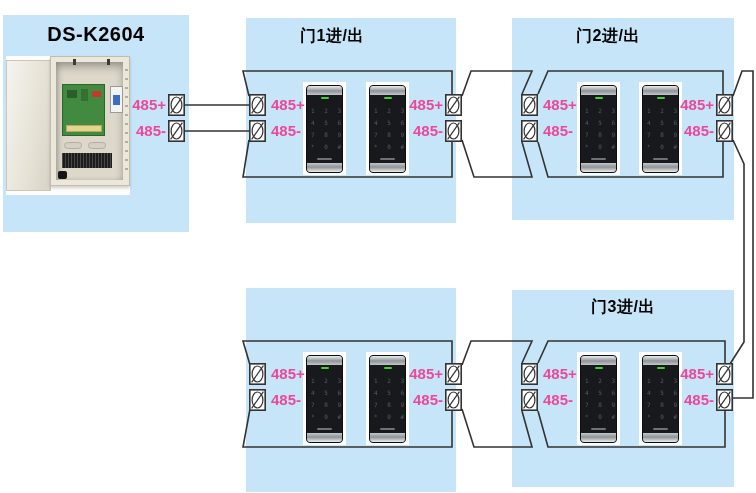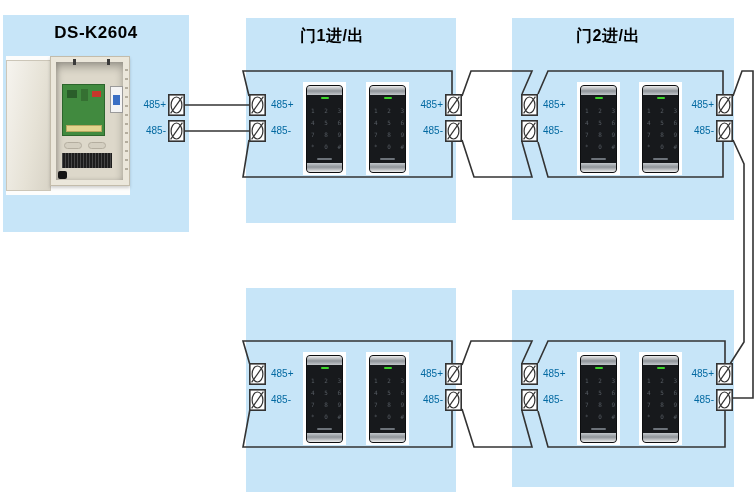--- a/index.html
+++ b/index.html
@@ -1,21 +1,21 @@
 <!DOCTYPE html>
 <html><head>
 <meta charset="utf-8">
 <style>
   html,body{margin:0;padding:0;background:#fff;}
   .stage{position:relative;width:756px;height:493px;background:#ffffff;overflow:hidden;
          font-family:"Liberation Sans","DejaVu Sans",sans-serif;}
   .panel{position:absolute;background:#c7e5f8;}
   .panel-title{position:absolute;text-align:center;font-size:16px;font-weight:600;color:#000;
                letter-spacing:0.5px;white-space:nowrap;}
-  .tlabel{position:absolute;font-size:10px;font-weight:400;color:#0369a1;line-height:20px;
+  .tlabel{position:absolute;font-size:15px;font-weight:700;color:#ec4899;line-height:20px;
           white-space:nowrap;width:40px;}
   .tlabel.alignr{text-align:right;}
   svg.wires{position:absolute;left:0;top:0;pointer-events:none;}
 
   
   .reader{position:absolute;width:43px;height:93px;background:#fff;
           display:flex;align-items:center;justify-content:center;}
   .device{width:37px;height:88px;background:#17191c;border:1px solid #0d0e10;border-radius:4px;
           display:flex;flex-direction:column;overflow:hidden;box-sizing:border-box;}
   .cap{height:9px;background:linear-gradient(180deg,#ececec 0%,#8f9499 55%,#c3c7cb 100%);}
@@ -61,23 +61,24 @@
 <body>
 
 <div class="stage">
 
   <div class="panel" style="left:3px;top:15px;width:186px;height:217px;"></div>
   <div class="panel" style="left:246px;top:18px;width:210px;height:205px;"></div>
   <div class="panel" style="left:512px;top:18px;width:222px;height:202px;"></div>
   <div class="panel" style="left:246px;top:288px;width:210px;height:204px;"></div>
   <div class="panel" style="left:512px;top:290px;width:222px;height:197px;"></div>
 
-  <div class="panel-title" style="left:3px;top:23px;width:186px;font-size:17px;">DS-K2604</div>
+  <div class="panel-title" style="left:3px;top:23px;width:186px;font-size:20px;">DS-K2604</div>
   <div class="panel-title" style="left:246px;top:26px;width:172px;">门1进/出</div>
   <div class="panel-title" style="left:512px;top:26px;width:192px;">门2进/出</div>
+  <div class="panel-title" style="left:512px;top:297px;width:222px;">门3进/出</div>
 
   <div class="ctrl-photo">
     <div class="cab-door"></div>
     <div class="cab-body">
       <div class="cab-cavity"></div>
       <div class="screw" style="left:22px;top:2px;"></div>
       <div class="screw" style="left:56px;top:2px;"></div>
       <div class="pcb">
         <div class="chip1"></div>
         <div class="chip2"></div>

